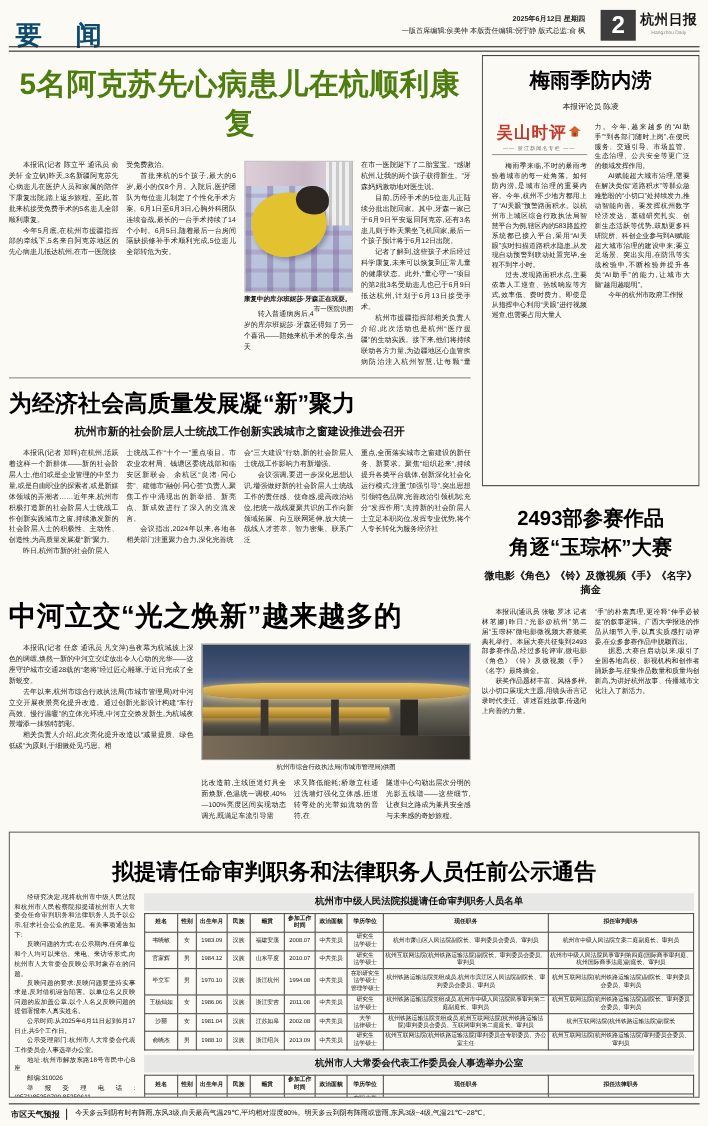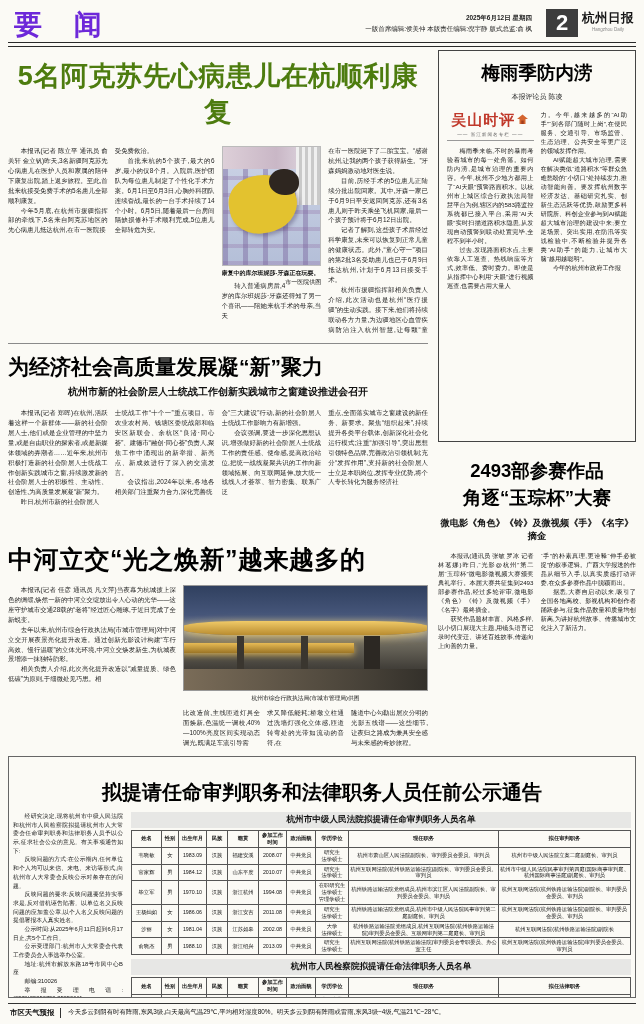--- a/index.html
+++ b/index.html
@@ -4,21 +4,21 @@
 <style>
   html,body{margin:0;padding:0;background:#e8e6e0;}
   .page{position:relative;width:644px;height:1024px;margin:0 auto;background:#fbfaf5;
         font-family:"Liberation Sans","DejaVu Sans",sans-serif;color:#161616;overflow:hidden;}
   .jt{text-align:justify;}
   p{margin:0;}
   .ind{text-indent:2em;}
 
   
   .header{position:absolute;left:8px;right:8px;top:4px;height:36px;}
-  .section-title{position:absolute;left:6px;top:2px;font-size:28px;font-weight:bold;letter-spacing:12px;color:#6d28d9;}
+  .section-title{position:absolute;left:6px;top:12px;font-size:24px;font-weight:bold;letter-spacing:12px;color:#0c4a6e;}
   .header-meta{position:absolute;right:104px;top:8px;text-align:right;font-size:6.5px;line-height:1.7;color:#222;}
   .header-meta .d{font-weight:bold;}
   .page-num{position:absolute;right:58px;top:5px;width:32px;height:28px;background:#3d3d3d;color:#fff;
             font-size:22px;font-weight:bold;display:flex;align-items:center;justify-content:center;}
   .paper-logo{position:absolute;right:2px;top:6px;width:52px;text-align:center;}
   .logo-cn{font-family:"DejaVu Serif","Liberation Serif",serif;font-weight:bold;font-size:12.5px;letter-spacing:0.5px;}
   .logo-en{font-size:4.5px;color:#888;}
   .header-rule{position:absolute;left:8px;right:8px;top:42px;height:2.5px;border-top:1.6px solid #2a2a2a;border-bottom:0.6px solid #2a2a2a;}
 
   
@@ -374,21 +374,21 @@
                 <td>2013.09</td>
                 <td>中共党员</td>
                 <td>研究生
 法学硕士</td>
                 <td>杭州互联网法院(杭州铁路运输法院)审判委员会专职委员、办公室主任</td>
                 <td>杭州互联网法院(杭州铁路运输法院)审判委员会委员、审判员</td>
               </tr>
         </tbody>
           </table>
 
-        <div class="tbl-title">杭州市人民检察院拟提请任命法律职务人员名单</div>
+        <div class="tbl-title">杭州市人大常委会代表工作委员会人事选举办公室</div>
         <table class="roster">
           <colgroup>
               <col style="width:30px">
               <col style="width:17px">
               <col style="width:28px">
               <col style="width:21px">
               <col style="width:31px">
               <col style="width:28px">
               <col style="width:29px">
               <col style="width:33px">

